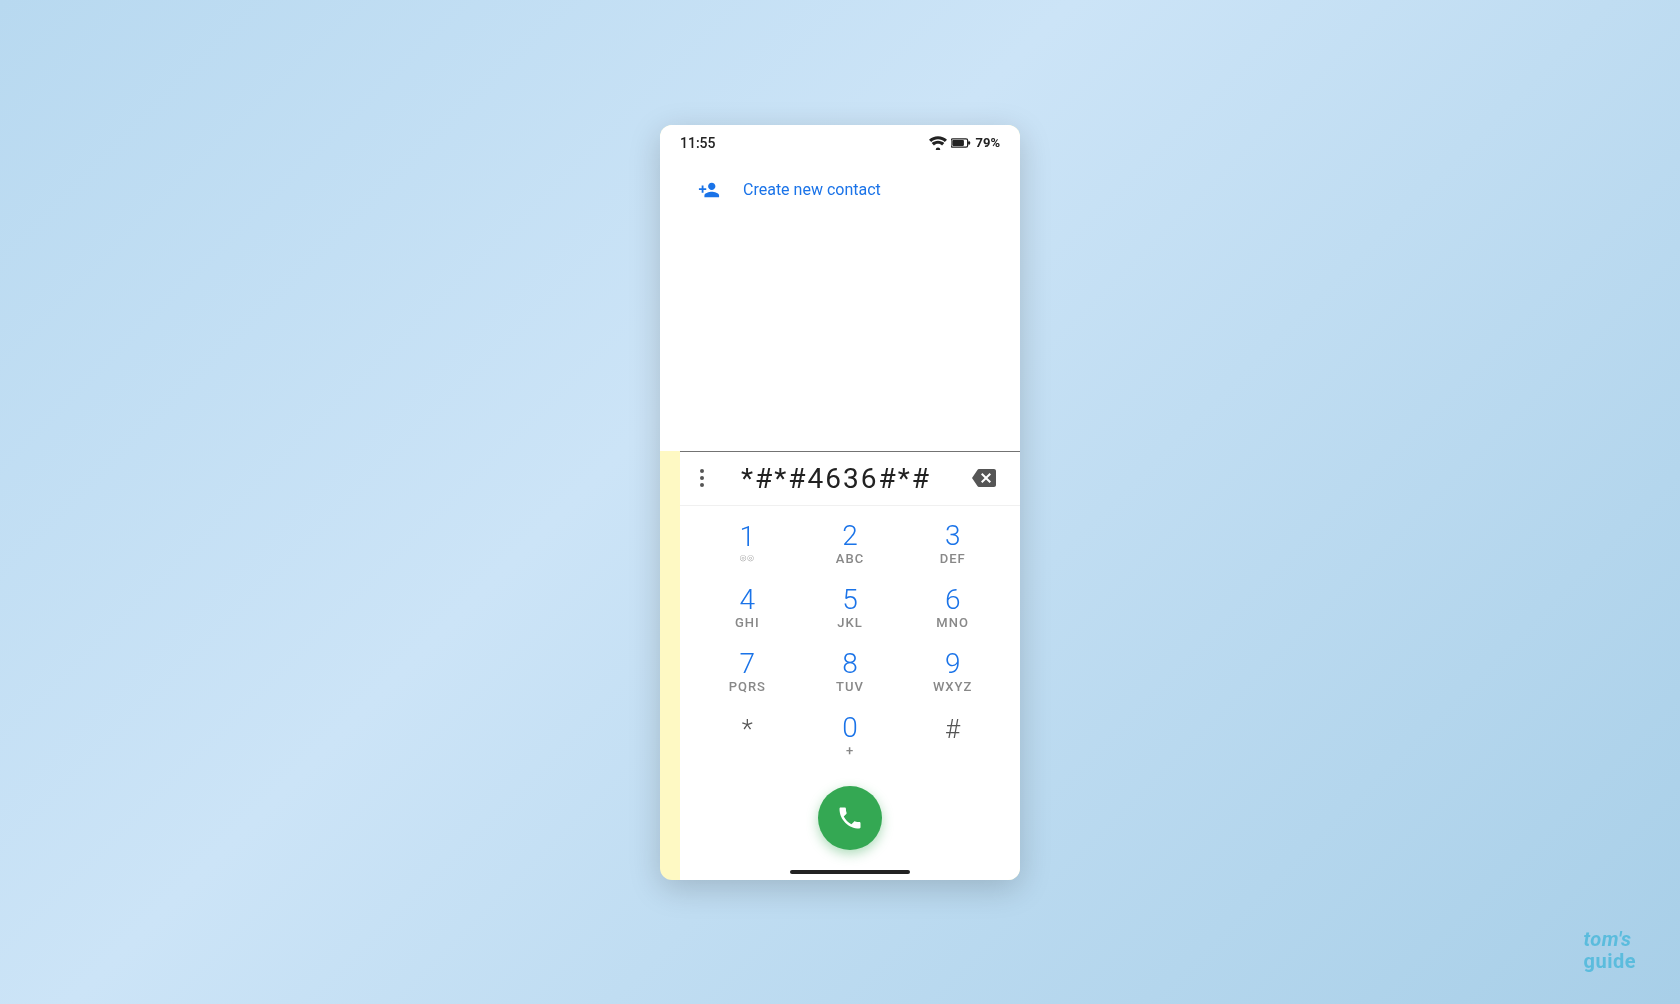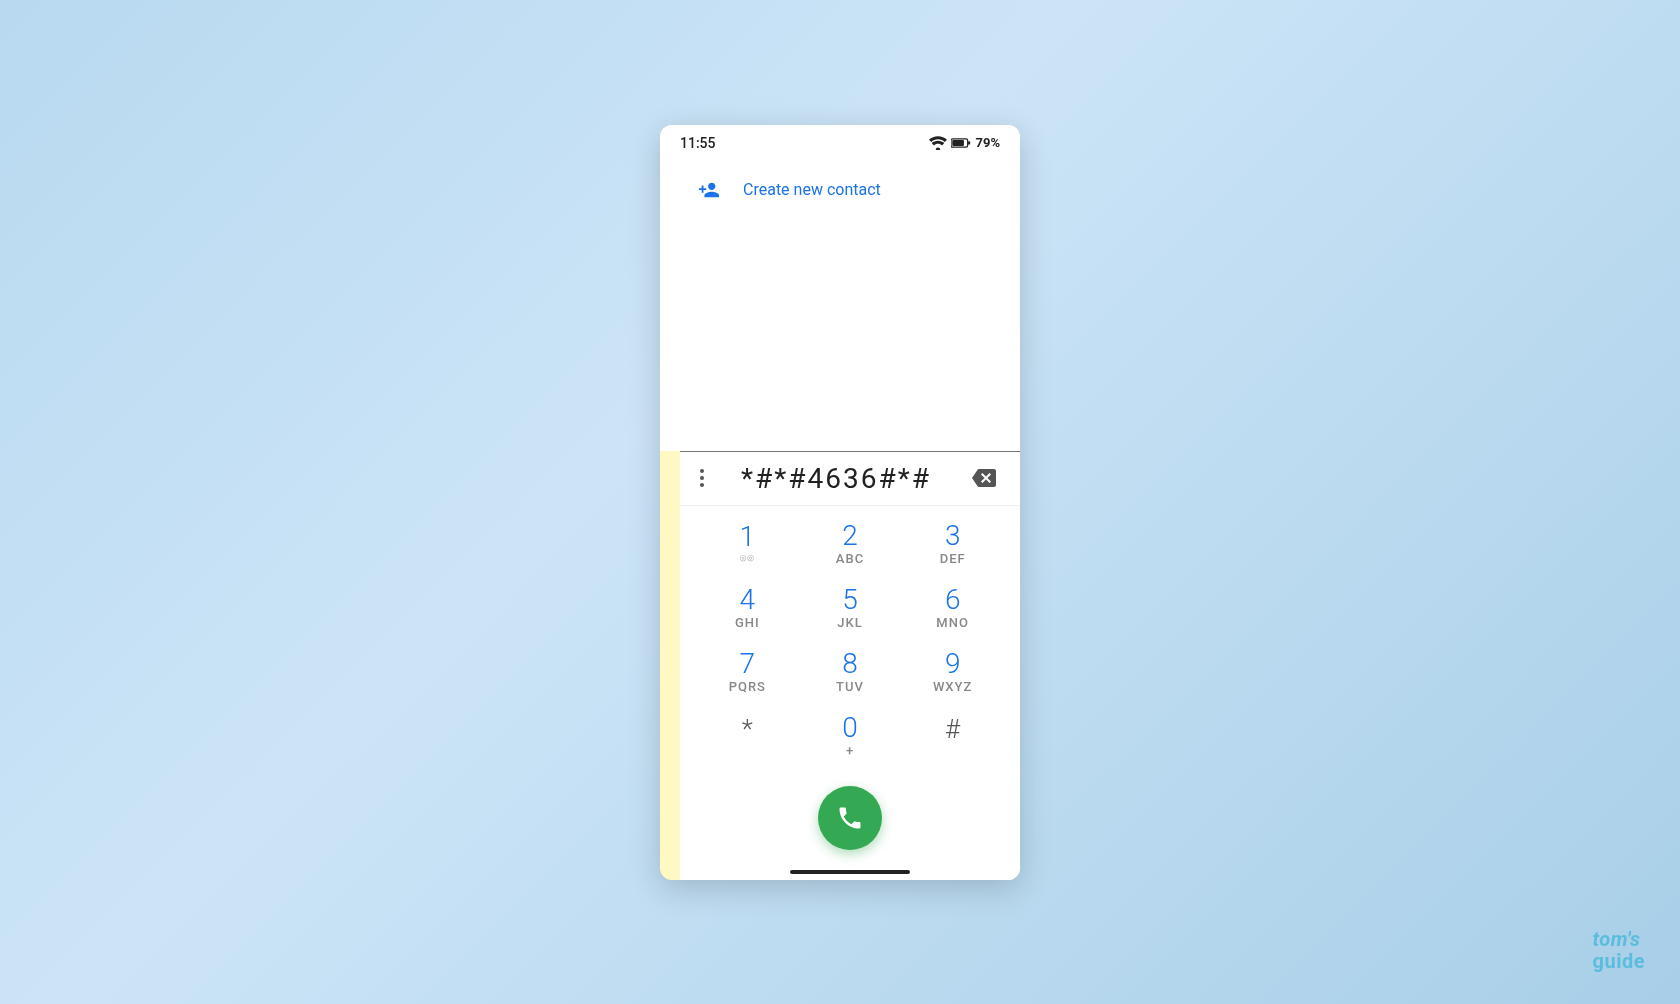--- a/index.html
+++ b/index.html
@@ -216,21 +216,21 @@
       width: 120px;
       height: 4px;
       background: #222;
       border-radius: 2px;
     }
 
     
     .watermark {
       position: absolute;
       bottom: 32px;
-      right: 35px;
+      right: 44px;
       font-size: 20px;
       font-weight: 700;
       color: #5bbcdd;
       letter-spacing: 0.5px;
     }
 
     
     .icon-svg {
       width: 22px;
       height: 22px;

